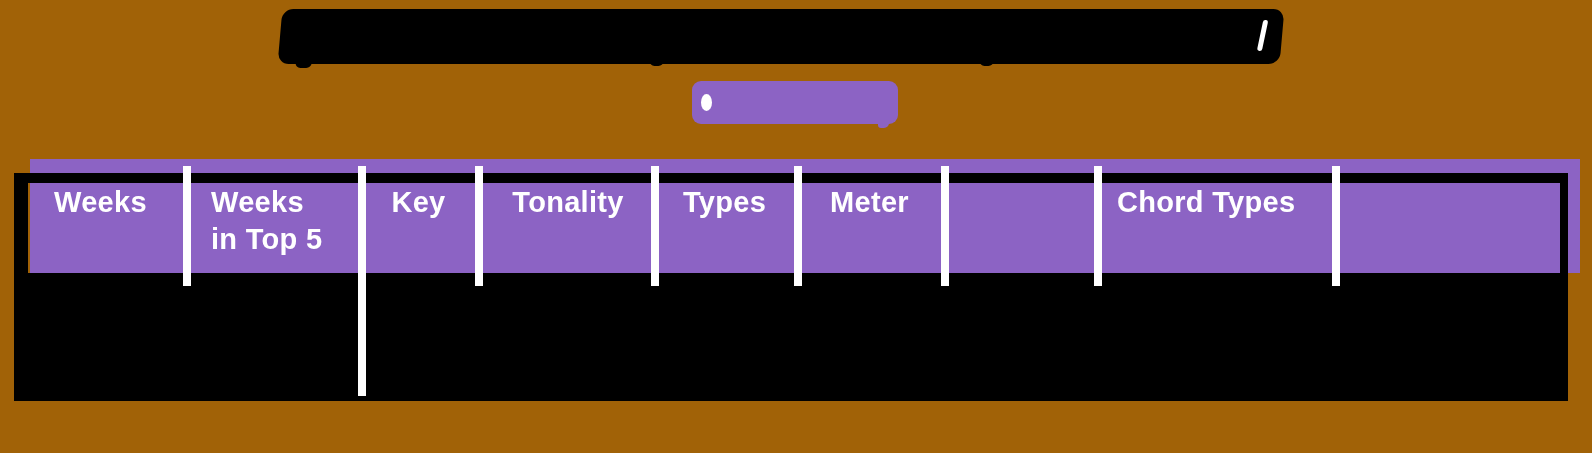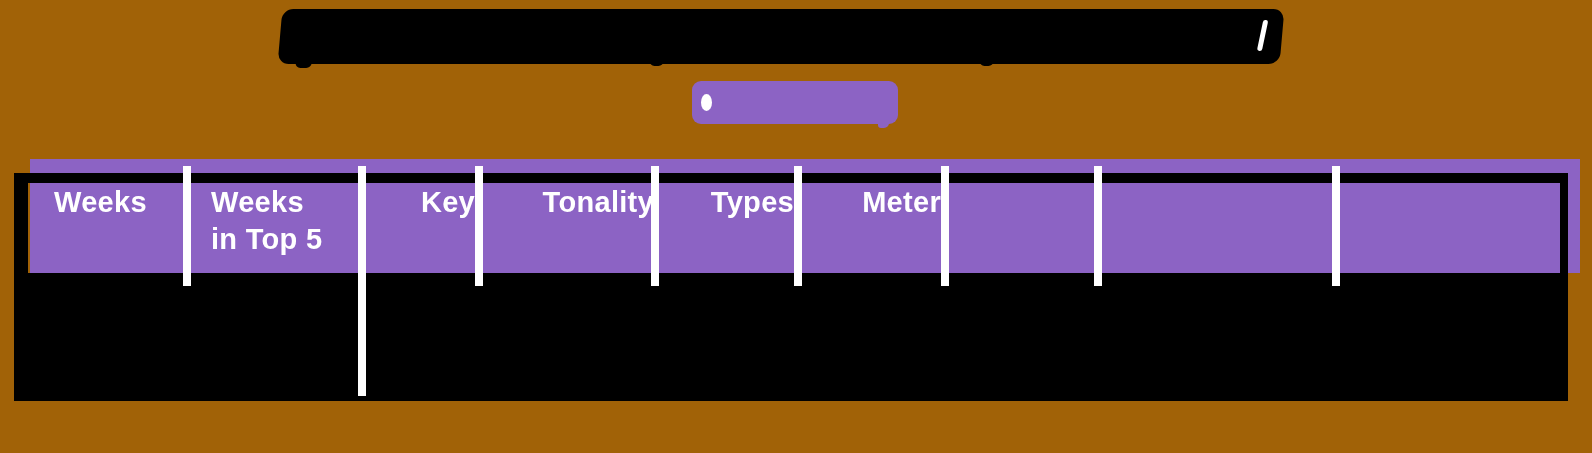--- a/index.html
+++ b/index.html
@@ -105,21 +105,21 @@
     height: 86px;
     z-index: 4;
     color: #ffffff;
     font-weight: bold;
     font-size: 29px;
     line-height: 37px;
     letter-spacing: 0.3px;
     box-sizing: border-box;
     white-space: nowrap;
   }
-  .hcell.center { text-align: right; }
+  .hcell.center { text-align: center; }
   .hcell span { display: block; }
   .c1 { left: 28px;   width: 155px; padding-left: 26px; }
   .c2 { left: 187px;  width: 171px; padding-left: 24px; }
   .c3 { left: 362px;  width: 113px; }
   .c4 { left: 482px;  width: 172px; }
   .c5 { left: 655px;  width: 139px; }
   .c6 { left: 798px;  width: 143px; }
   .c7 { left: 945px;  width: 149px; }
   .c8 { left: 1098px; width: 234px; padding-left: 19px; }
   .c9 { left: 1336px; width: 224px; }
@@ -169,15 +169,16 @@
   <div class="hcell c4 center">
     <span>Tonality</span>
   </div>
   <div class="hcell c5 center">
     <span>Types</span>
   </div>
   <div class="hcell c6 center">
     <span>Meter</span>
   </div>
   <div class="hcell c8">
+    <span>Chord Types</span>
   </div>
 
 </div>
 
 </body></html>

